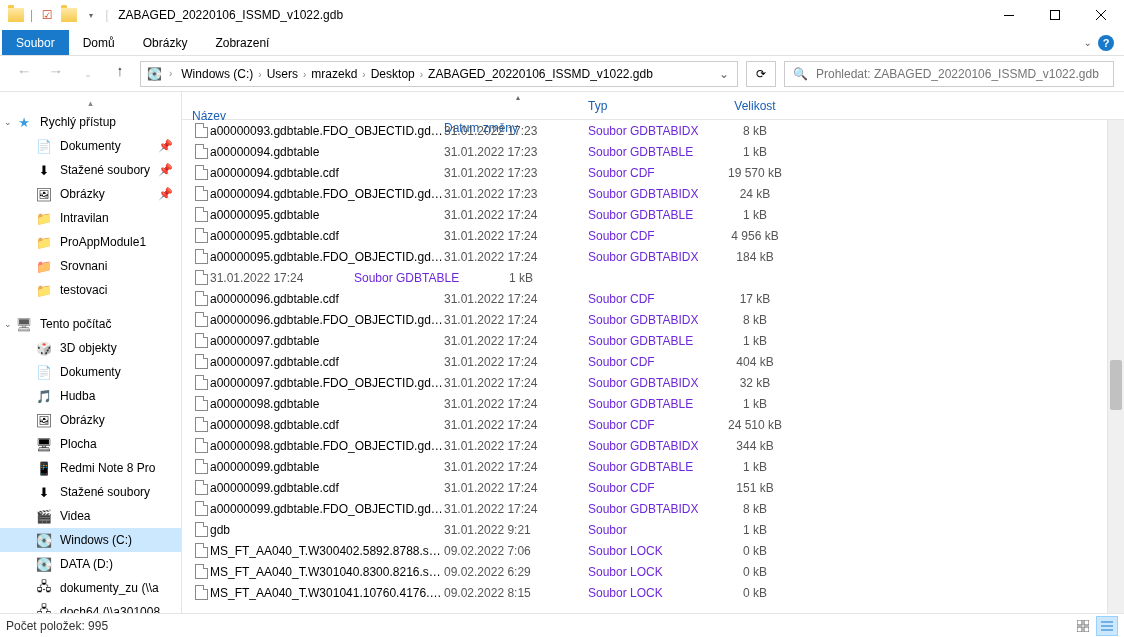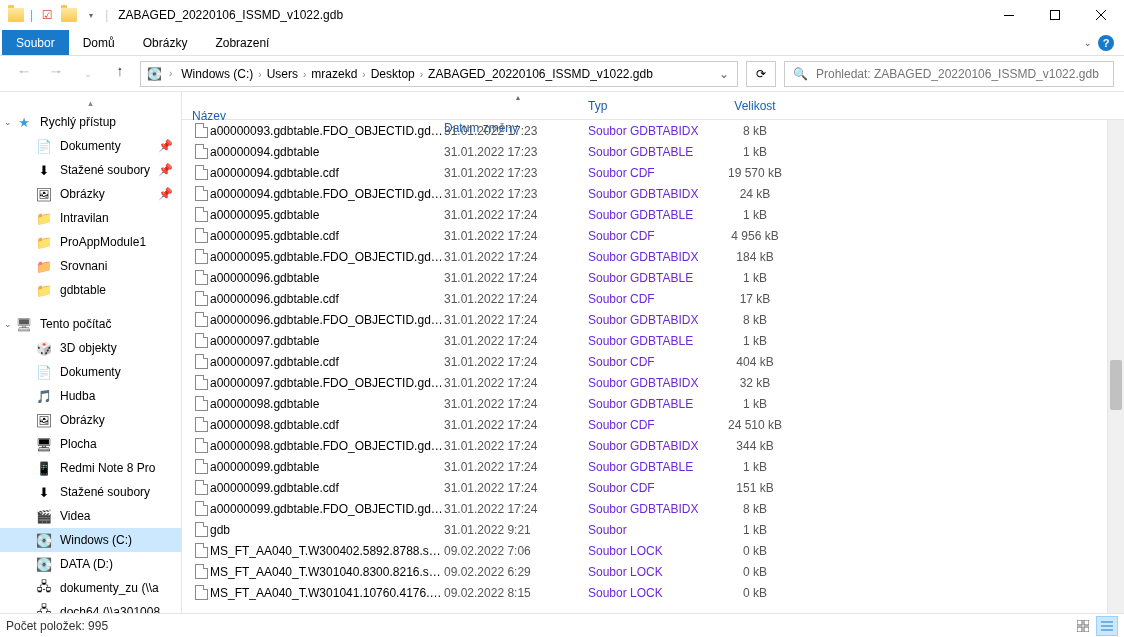--- a/index.html
+++ b/index.html
@@ -176,21 +176,21 @@
         <div class="sb-item sub">
           <span class="sb-icon">📁</span>
           <span>ProAppModule1</span>
         </div>
         <div class="sb-item sub">
           <span class="sb-icon" style="filter: hue-rotate(-40deg) saturate(2);">📁</span>
           <span>Srovnani</span>
         </div>
         <div class="sb-item sub">
           <span class="sb-icon">📁</span>
-          <span>gdbtable</span>
+          <span>testovaci</span>
         </div>
       </div>
     <div class="sb-sep"></div>
     <div class="sb-item header">
       <span class="sb-chevron">⌄</span>
       <span class="sb-icon i-pc">🖥</span>
       <span>Tento počítač</span>
     </div>
     <div id="sb-pc">
         <div class="sb-item sub">
@@ -313,21 +313,20 @@
           </span>
           <span class="fr-name">a00000095.gdbtable.FDO_OBJECTID.gdbt...</span>
           <span class="fr-date">31.01.2022 17:24</span>
           <span class="fr-type">Soubor GDBTABIDX</span>
           <span class="fr-size">184 kB</span>
         </div>
         <div class="file-row">
           <span class="fr-icon">
             <span class="doc-icon"></span>
           </span>
-          <span class="fr-name">a00000096.gdbtable</span>
           <span class="fr-date">31.01.2022 17:24</span>
           <span class="fr-type">Soubor GDBTABLE</span>
           <span class="fr-size">1 kB</span>
         </div>
         <div class="file-row">
           <span class="fr-icon">
             <span class="doc-icon"></span>
           </span>
           <span class="fr-name">a00000096.gdbtable.cdf</span>
           <span class="fr-date">31.01.2022 17:24</span>

